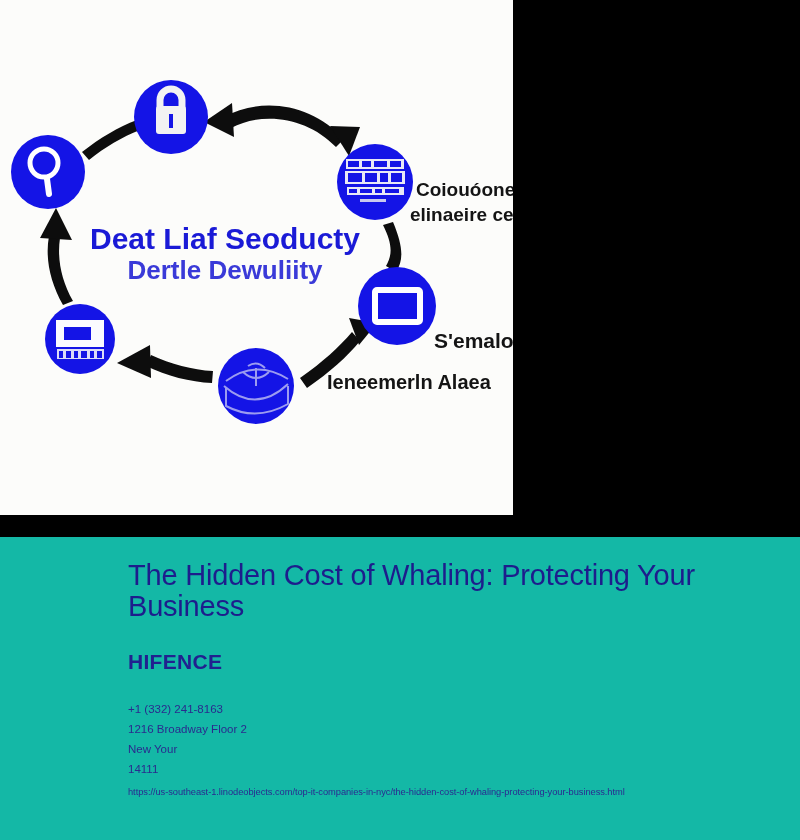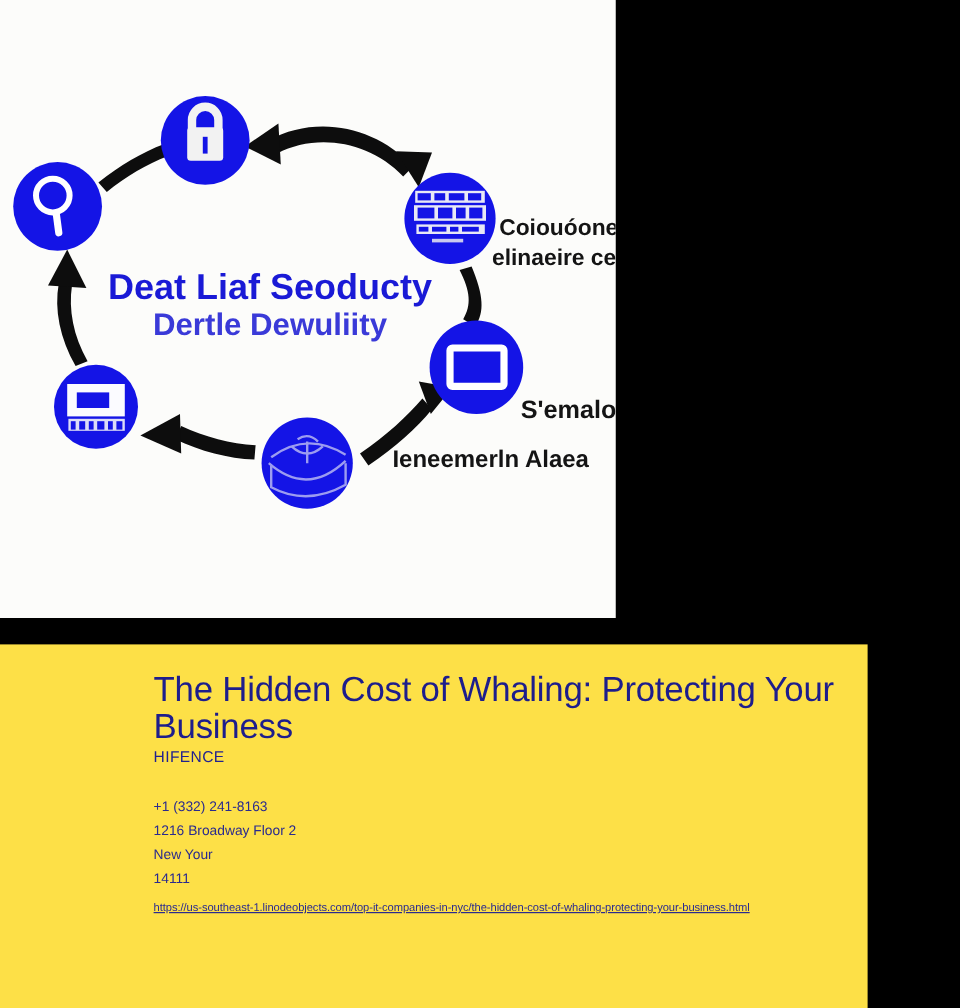--- a/index.html
+++ b/index.html
@@ -32,59 +32,59 @@
     height: 515px;
     background: #fcfcfa;
     overflow: hidden;
   }
   #diagram-svg { display: block; width: 513px; height: 515px; }
 
   
   #info-panel {
     position: absolute;
     left: 0; top: 537px;
-    width: 723px;
+    width: 800px;
     height: 303px;
-    background: #fde047;
+    background: #14b8a6;
   }
   #info-inner {
     position: absolute;
     left: 128px;
     top: 23px;
     width: 640px;
   }
   #page-title {
     font-size: 29px;
     line-height: 1.07;
     font-weight: 400;
     color: #1d1d8c;
     letter-spacing: -0.2px;
     margin: 0;
     max-width: 590px;
   }
   #brand-name {
-    font-size: 13px;
+    font-size: 21px;
     color: #21218f;
-    margin-top: 1px;
+    margin-top: 28px;
     letter-spacing: 0.3px;
+    font-weight: bold;
   }
   #contact-block {
     margin-top: 25px;
     color: #2a2a8e;
     font-size: 11.5px;
     line-height: 1.74;
   }
   #contact-block div { white-space: nowrap; }
   #source-url {
     margin-top: 8px;
     font-size: 9.3px;
     color: #2a2a90;
     white-space: nowrap;
     letter-spacing: -0.05px;
-    text-decoration: underline;
   }
 </style>
 </head>
 <body>
 
 <div id="hero-region">
 
   <div id="diagram-image">
     <svg id="diagram-svg" viewBox="0 0 513 515" xmlns="http://www.w3.org/2000/svg">
       <defs>

